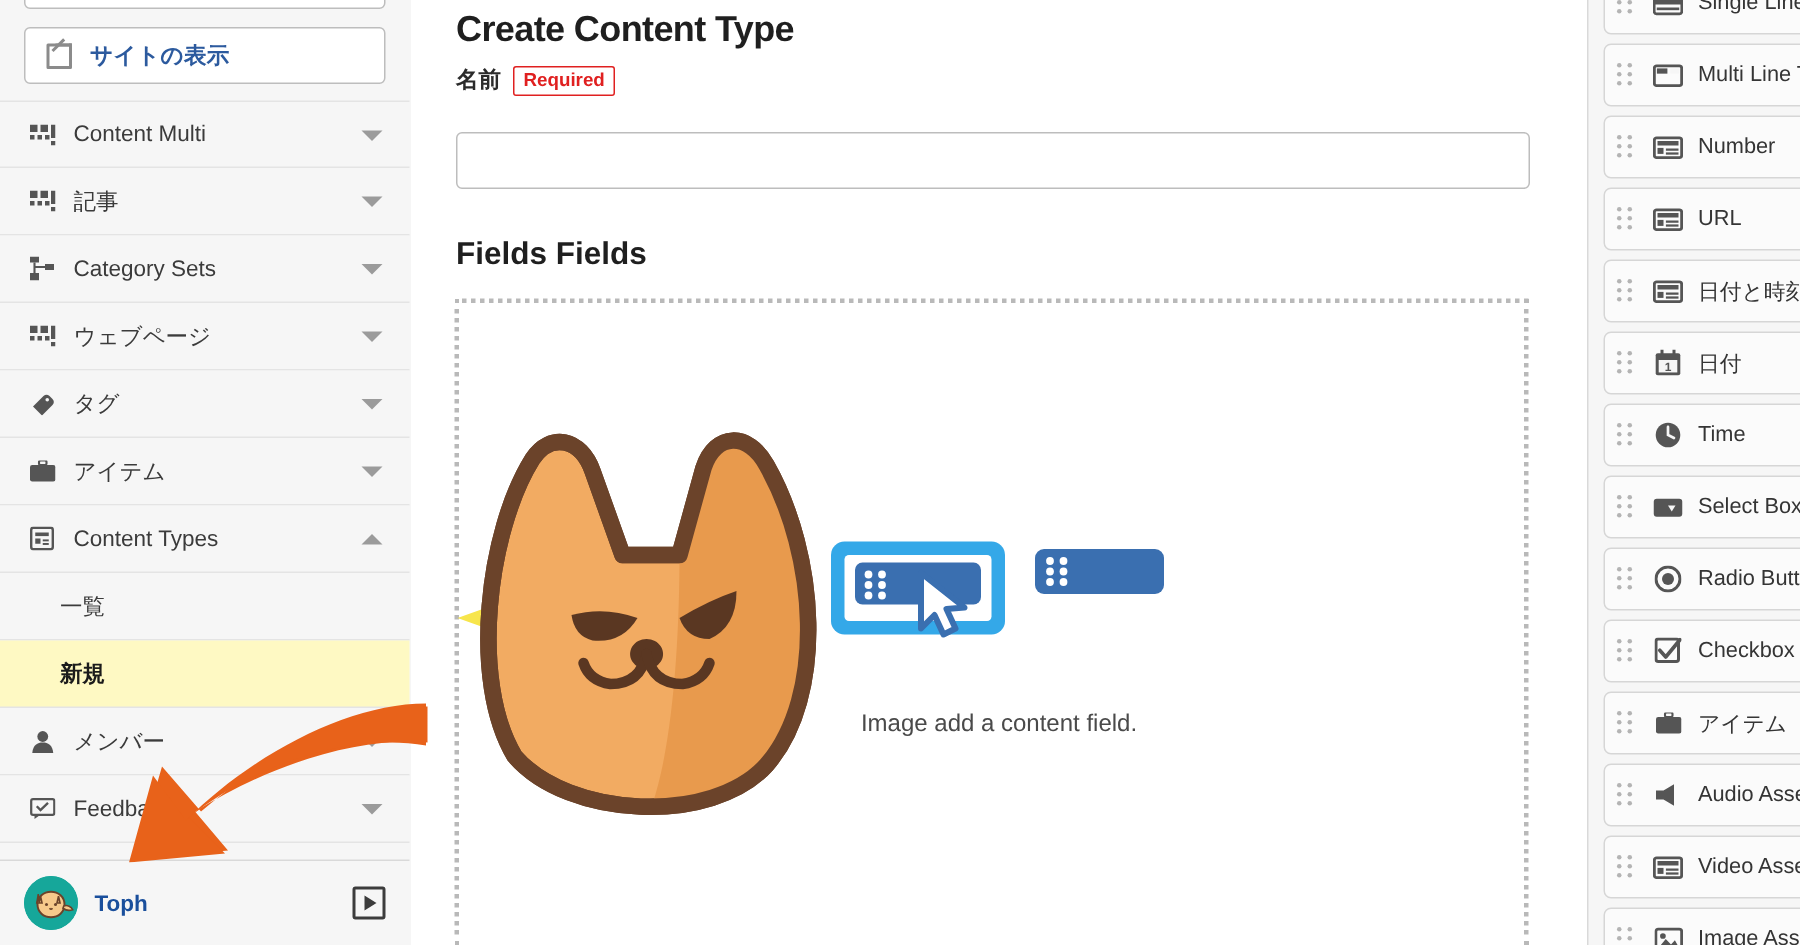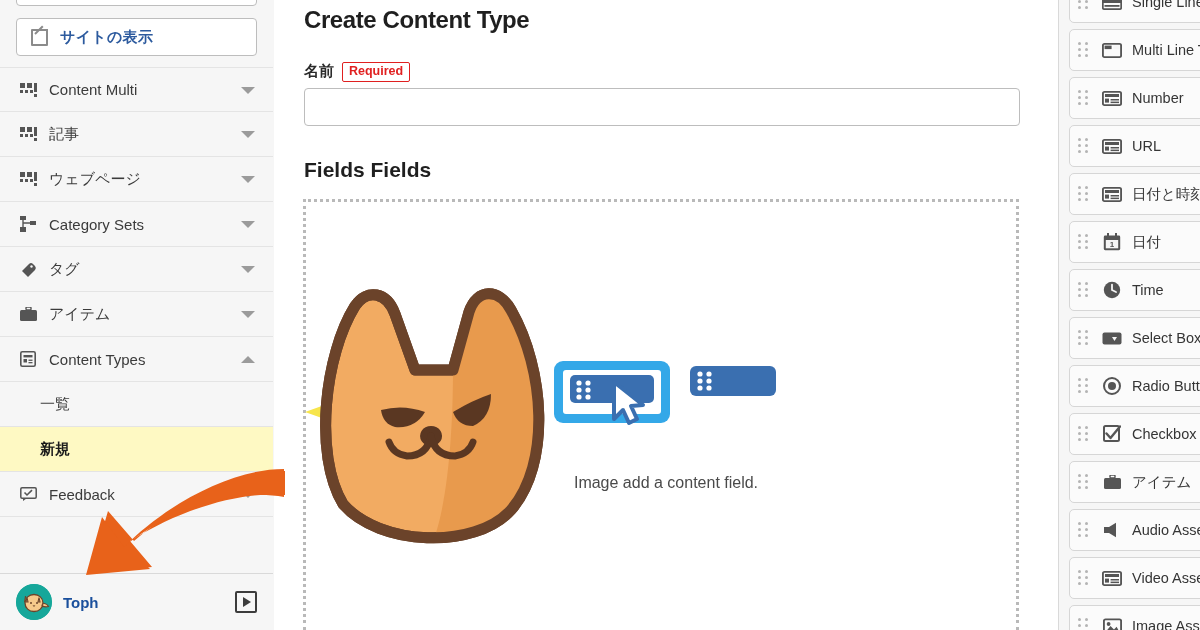--- a/index.html
+++ b/index.html
@@ -109,21 +109,21 @@
   #main {
     position: absolute; left: 274px; top: 0;
     width: 784px; height: 630px; background: #fff;
     padding: 0 32px;
   }
   #page-title {
     position:absolute; left: 30px; top: 6px;
     font-size: 24px; font-weight: 700; color: #1f1f1f; letter-spacing: -0.4px;
   }
   .field-label-row {
-    position: absolute; left: 30px; top: 62px;
+    position: absolute; left: 30px; top: 44px;
     display: flex; align-items: center; gap: 8px;
   }
   .field-label { font-size: 15px; font-weight: 700; color:#2b2b2b; }
   .req-badge {
     border: 1px solid #e02020; color: #e02020;
     font-size: 12.5px; font-weight: 700; padding: 2px 6px 3px; border-radius: 2px;
     line-height: 1;
   }
   #name-input {
     position: absolute; left: 30px; top: 88px;
@@ -224,47 +224,47 @@
               <rect x="5" y="7" width="3" height="3" fill="#555"></rect>
               <rect x="10" y="7" width="3" height="3" fill="#555"></rect>
               <rect x="14" y="11" width="3" height="3" fill="#555"></rect>
             </svg>
           </span>
           <span class="ntext">記事</span>
           <span class="caret"></span>
         </div>
         <div class="nav-row">
           <span class="nico">
+            <svg width="16" height="16" viewBox="0 0 16 16">
+              <rect x="0" y="0" width="6" height="4" fill="#555"></rect>
+              <rect x="10" y="5" width="6" height="4" fill="#555"></rect>
+              <rect x="0" y="11" width="6" height="5" fill="#555"></rect>
+              <path d="M3 4 L3 13 M3 7 L10 7" stroke="#555" stroke-width="1.4" fill="none"></path>
+            </svg>
+          </span>
+          <span class="ntext">Category Sets</span>
+          <span class="caret"></span>
+        </div>
+        <div class="nav-row">
+          <span class="nico">
             <svg width="17" height="14" viewBox="0 0 17 14">
               <rect x="0" y="0" width="5" height="5" fill="#555"></rect>
               <rect x="7" y="0" width="5" height="5" fill="#555"></rect>
               <rect x="14" y="0" width="3" height="9" fill="#555"></rect>
               <rect x="0" y="7" width="3" height="3" fill="#555"></rect>
               <rect x="5" y="7" width="3" height="3" fill="#555"></rect>
               <rect x="10" y="7" width="3" height="3" fill="#555"></rect>
               <rect x="14" y="11" width="3" height="3" fill="#555"></rect>
             </svg>
           </span>
           <span class="ntext">ウェブページ</span>
           <span class="caret"></span>
         </div>
         <div class="nav-row">
           <span class="nico">
-            <svg width="16" height="16" viewBox="0 0 16 16">
-              <rect x="0" y="0" width="6" height="4" fill="#555"></rect>
-              <rect x="10" y="5" width="6" height="4" fill="#555"></rect>
-              <rect x="0" y="11" width="6" height="5" fill="#555"></rect>
-              <path d="M3 4 L3 13 M3 7 L10 7" stroke="#555" stroke-width="1.4" fill="none"></path>
-            </svg>
-          </span>
-          <span class="ntext">Category Sets</span>
-          <span class="caret"></span>
-        </div>
-        <div class="nav-row">
-          <span class="nico">
             <svg width="17" height="15" viewBox="0 0 17 15">
               <path d="M2 9 L9 2 a3 3 0 0 1 4 0 l2 2 a3 3 0 0 1 0 4 l-7 7 z" fill="#555"></path>
               <circle cx="11.5" cy="4.5" r="1.2" fill="#f6f6f6"></circle>
             </svg>
           </span>
           <span class="ntext">タグ</span>
           <span class="caret"></span>
         </div>
         <div class="nav-row">
           <span class="nico">
@@ -287,20 +287,30 @@
             </svg>
           </span>
           <span class="ntext">Content Types</span>
           <span class="caret up"></span>
         </div>
         <div class="sub-row">
           <span class="stext">一覧</span>
         </div>
         <div class="sub-row active">
           <span class="stext">新規</span>
+        </div>
+        <div class="nav-row">
+          <span class="nico">
+            <svg width="15" height="15" viewBox="0 0 15 15">
+              <circle cx="7.5" cy="4" r="3.6" fill="#555"></circle>
+              <path d="M0.5 15 C1 9.5 4 8 7.5 8 S14 9.5 14.5 15 Z" fill="#555"></path>
+            </svg>
+          </span>
+          <span class="ntext">メンバー</span>
+          <span class="caret"></span>
         </div>
         <div class="nav-row">
           <span class="nico">
             <svg width="17" height="14" viewBox="0 0 17 14">
               <rect x="0.8" y="0.8" width="15.4" height="10.4" rx="1.2" fill="none" stroke="#555" stroke-width="1.5"></rect>
               <path d="M3 11.5 L3 14 L6.5 11.5 Z" fill="#555"></path>
               <path d="M4.5 5.5 L7 8 L12 3.2" stroke="#555" stroke-width="1.6" fill="none"></path>
             </svg>
           </span>
           <span class="ntext">Feedback</span>

